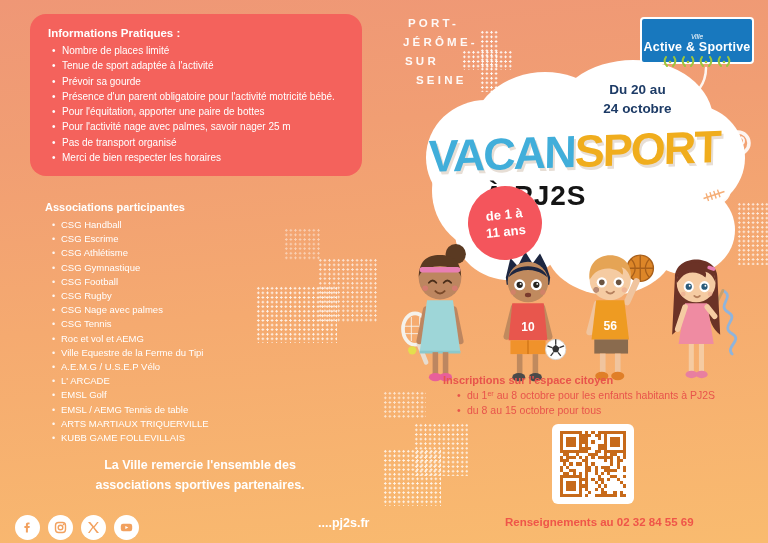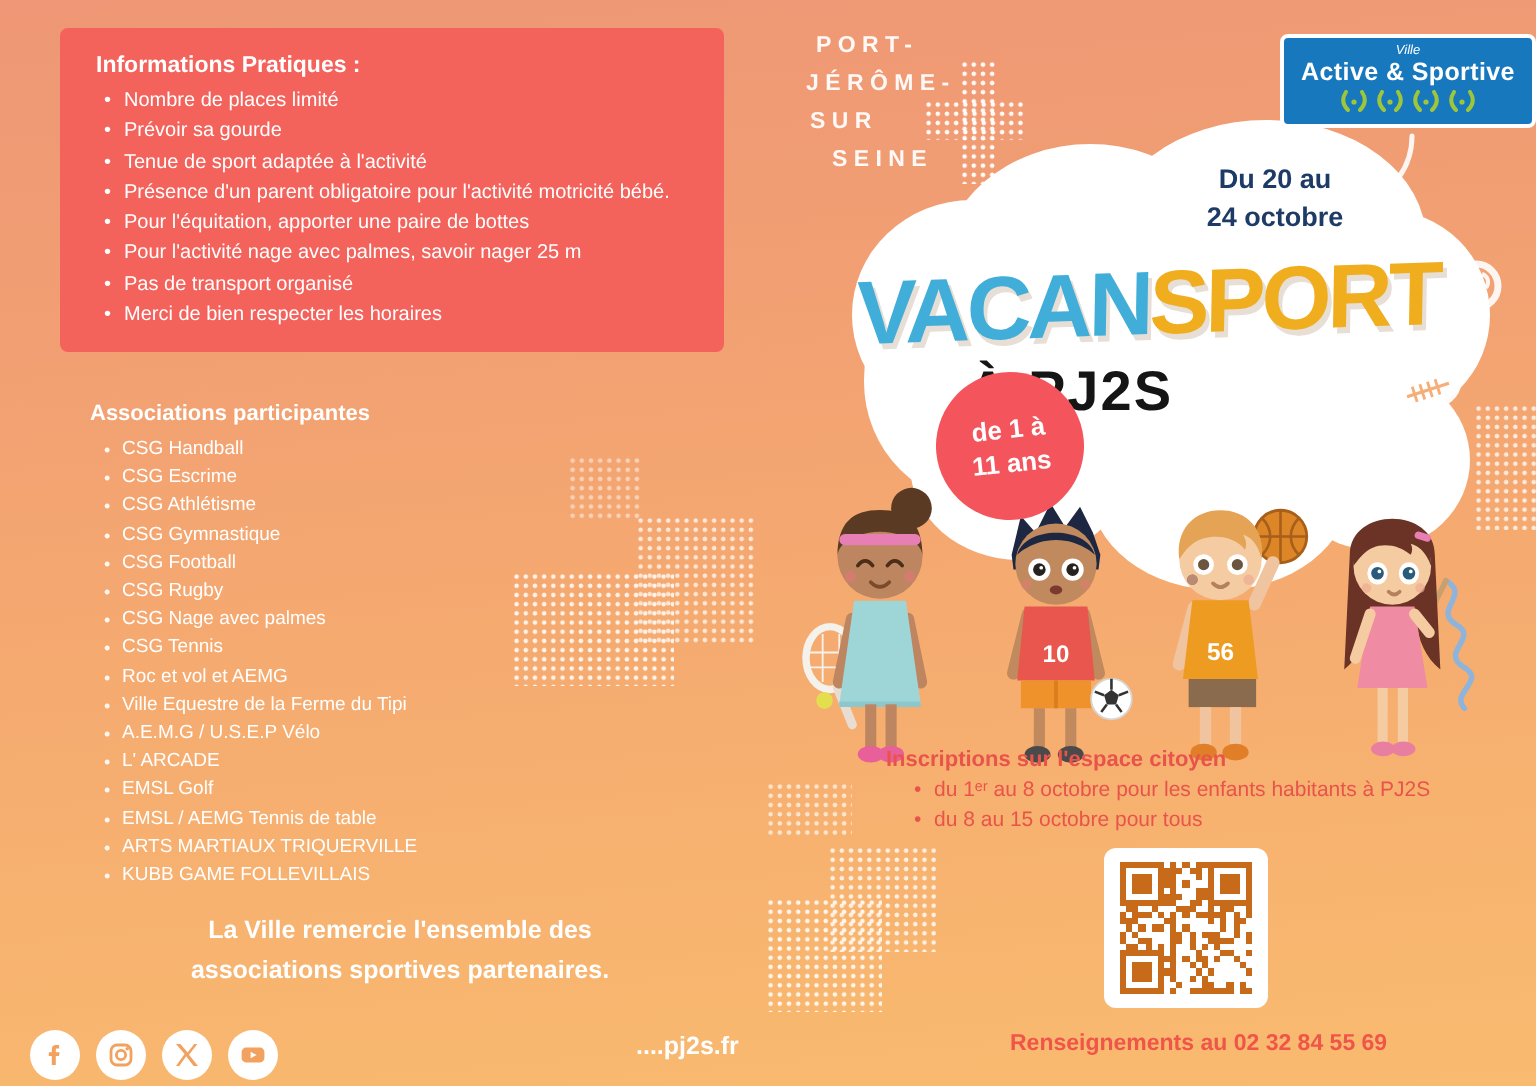--- a/index.html
+++ b/index.html
@@ -2,21 +2,21 @@
 <html><head>
 <meta charset="utf-8">
 <style>
   html,body{margin:0;padding:0}
   body{font-family:"Liberation Sans","DejaVu Sans",sans-serif;}
   #poster{position:relative;width:768px;height:543px;overflow:hidden;
     background:linear-gradient(175deg,#ef9776 0%,#f19e73 25%,#f5aa70 55%,#f9bb6f 100%);}
   .abs{position:absolute}
 
   
-  .info-box{left:30px;top:14px;width:332px;height:162px;background:#f4625c;border-radius:4px;
+  .info-box{left:30px;top:14px;width:332px;height:162px;background:#f4625c;border-radius:16px;
     padding:13px 14px;box-sizing:border-box;color:#fff;z-index:3}
   .info-box h2{margin:0 0 4px 4px;font-size:11.5px;font-weight:bold}
   .info-box ul{margin:0;padding-left:18px;list-style:none}
   .info-box li{font-size:10px;line-height:15.3px;position:relative}
   .info-box li::before{content:"•";position:absolute;left:-10px;font-size:10px}
 
   .assoc{left:45px;top:201px;width:290px;color:#fff;z-index:3}
   .assoc h2{margin:0 0 5px 0;font-size:11px;font-weight:bold}
   .assoc ul{margin:0;padding-left:16px;list-style:none}
   .assoc li{font-size:9.5px;font-weight:normal;line-height:14.2px;position:relative}
@@ -43,22 +43,22 @@
   .d7{left:737px;top:202px;width:31px;height:63px;opacity:.8}
 
   
   .pjss{left:399px;top:14px;width:110px;color:#fff;z-index:2;opacity:.95}
   .pjss div{font-weight:bold;font-size:11.5px;letter-spacing:3.2px;line-height:19px}
   .pjss .l1{margin-left:9px}.pjss .l2{margin-left:4px}.pjss .l3{margin-left:6px}.pjss .l4{margin-left:17px}
   .pjss-cross1{left:480px;top:30px;width:18px;height:62px}
   .pjss-cross2{left:462px;top:50px;width:50px;height:20px}
 
   
-  .vbadge{left:640px;top:17px;width:128px;height:47px;background:#1878be;border:2px solid #fff;
-    border-radius:4px;box-sizing:border-box;text-align:center;color:#fff;z-index:3;padding-top:3px}
+  .vbadge{left:640px;top:17px;width:114px;height:47px;background:#1878be;border:2px solid #fff;
+    border-radius:4px;box-sizing:border-box;text-align:center;color:#fff;z-index:3;padding-top:14px}
   .vbadge .v-top{font-size:6.5px;font-style:italic;line-height:7px}
   .vbadge .v-main{font-size:12.5px;font-weight:bold;line-height:14px;letter-spacing:.2px}
   .vbadge .v-laurels{display:flex;justify-content:center;gap:4px;margin-top:2px}
 
   
   .cp{background:#fff;border-radius:50%;z-index:1}
   .c1{left:553px;top:60px;width:160px;height:120px}
   .c2{left:470px;top:72px;width:150px;height:130px}
   .c3{left:426px;top:100px;width:120px;height:115px}
   .c4{left:640px;top:105px;width:105px;height:105px}
@@ -109,22 +109,22 @@
   <div class="abs dots d3"></div>
   <div class="abs dots d4"></div>
   <div class="abs dots d5"></div>
   <div class="abs dots d6"></div>
   <div class="abs dots d7"></div>
 
   <div class="abs info-box">
     <h2>Informations Pratiques :</h2>
     <ul>
       <li>Nombre de places limité</li>
+      <li>Tenue de sport adaptée à l'activité</li>
       <li>Prévoir sa gourde</li>
-      <li>Tenue de sport adaptée à l'activité</li>
       <li>Présence d'un parent obligatoire pour l'activité motricité bébé.</li>
       <li>Pour l'équitation, apporter une paire de bottes</li>
       <li>Pour l'activité nage avec palmes, savoir nager 25 m</li>
       <li>Pas de transport organisé</li>
       <li>Merci de bien respecter les horaires</li>
     </ul>
   </div>
 
   <div class="abs assoc">
     <h2>Associations participantes</h2>

